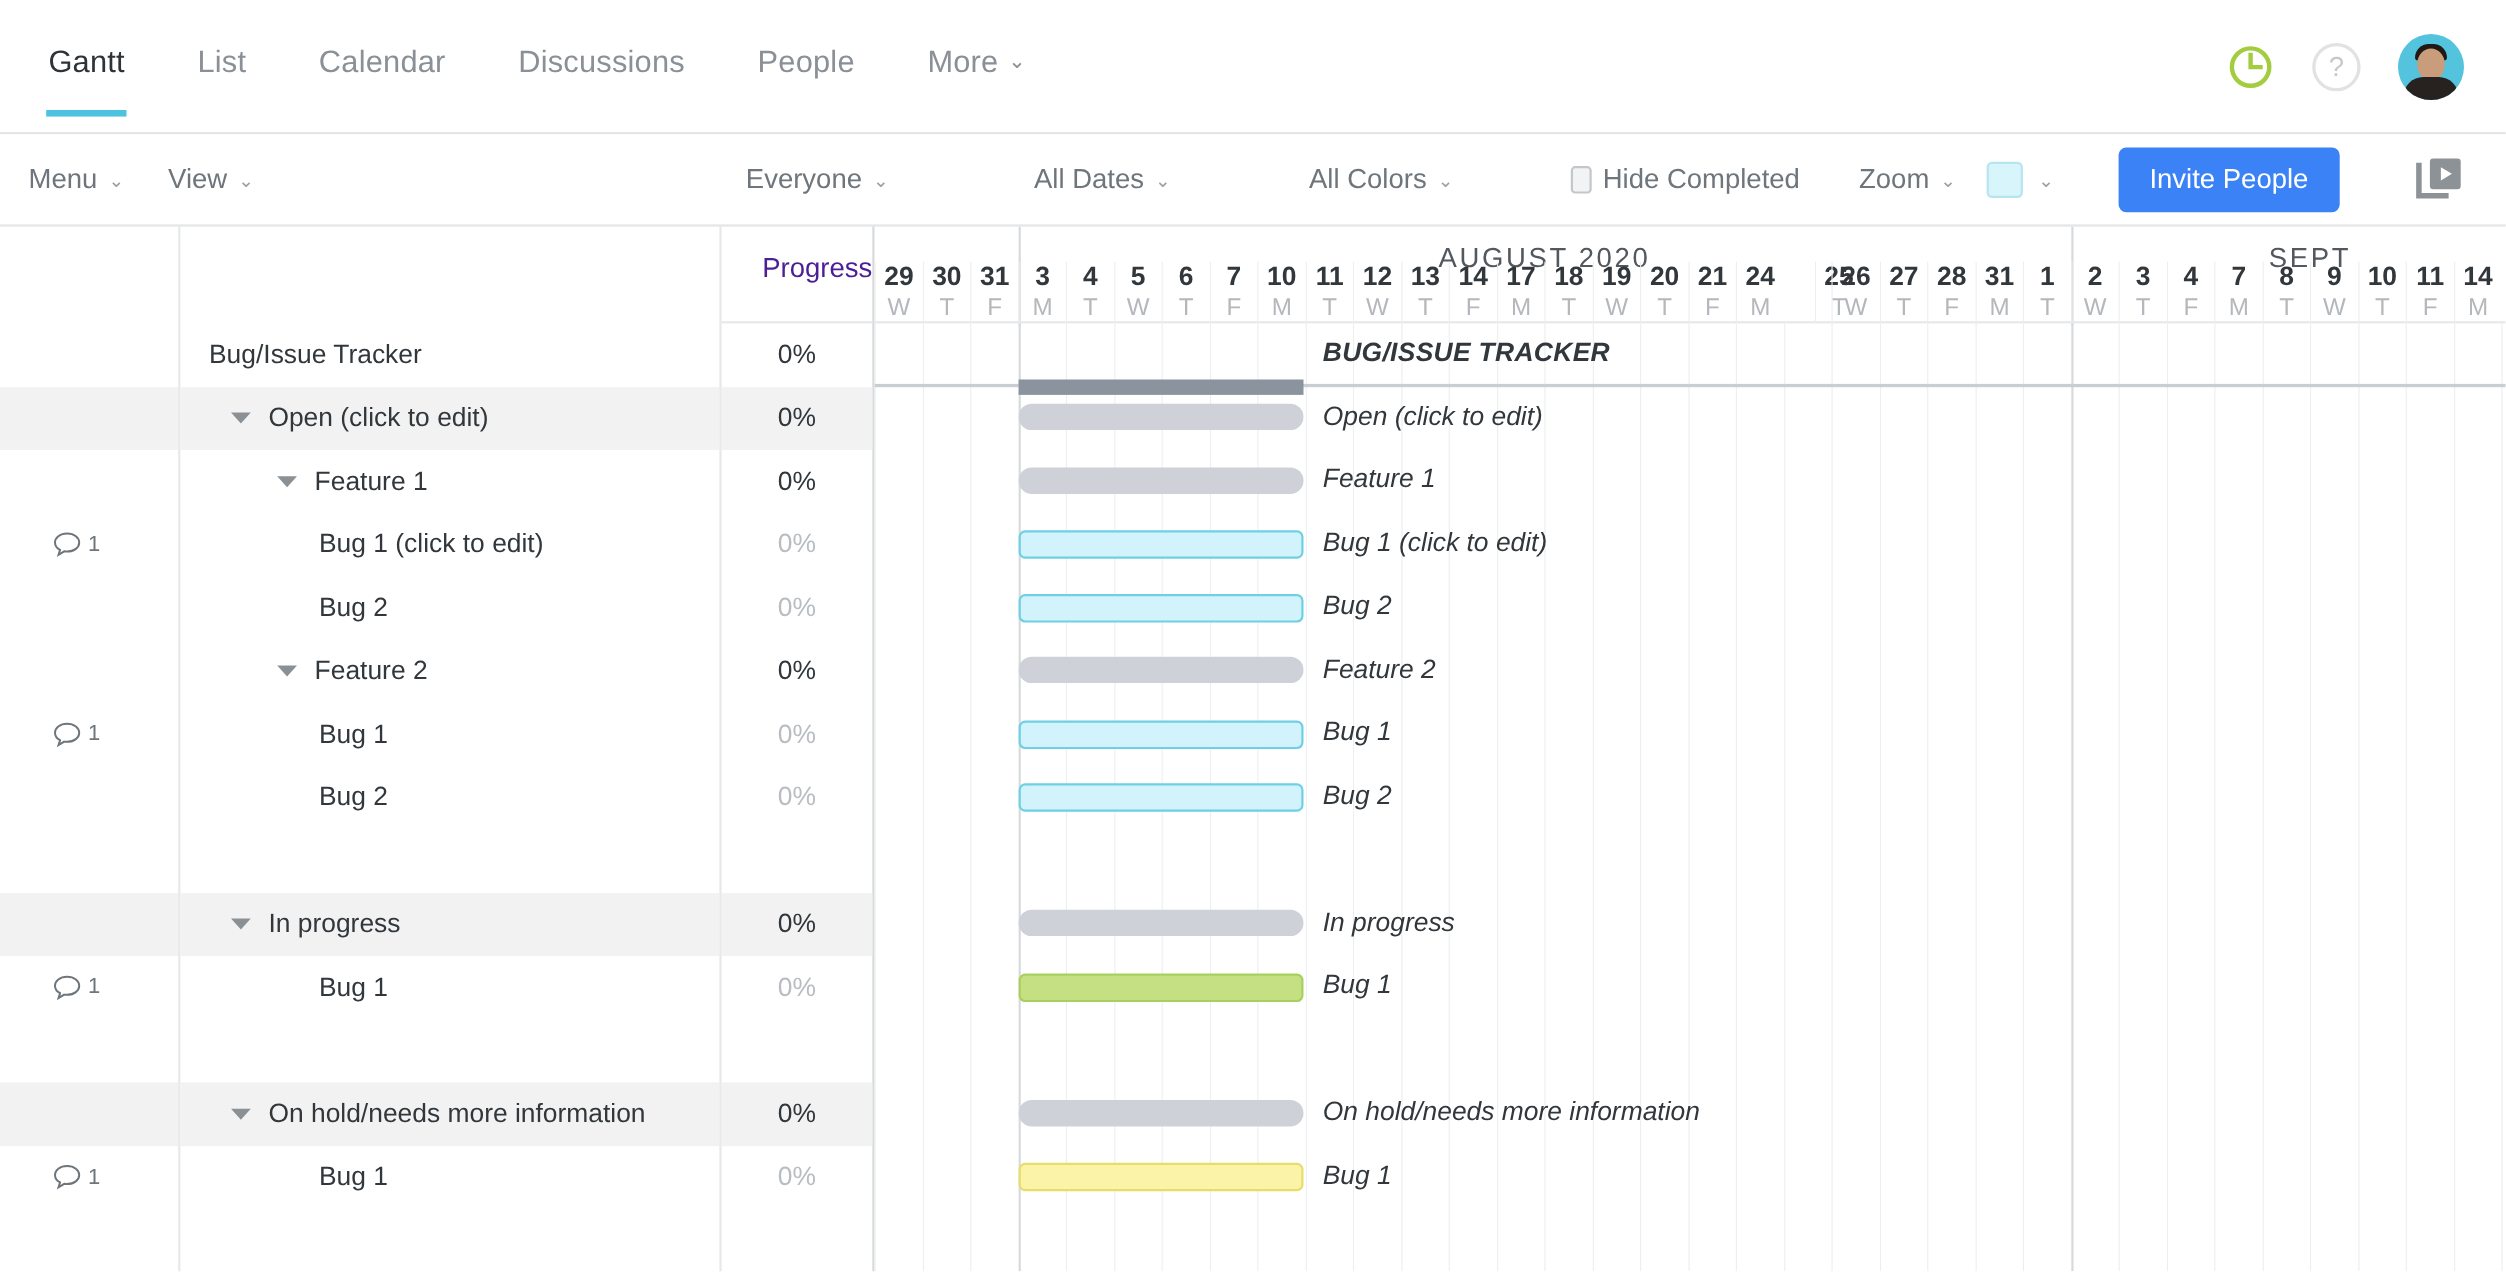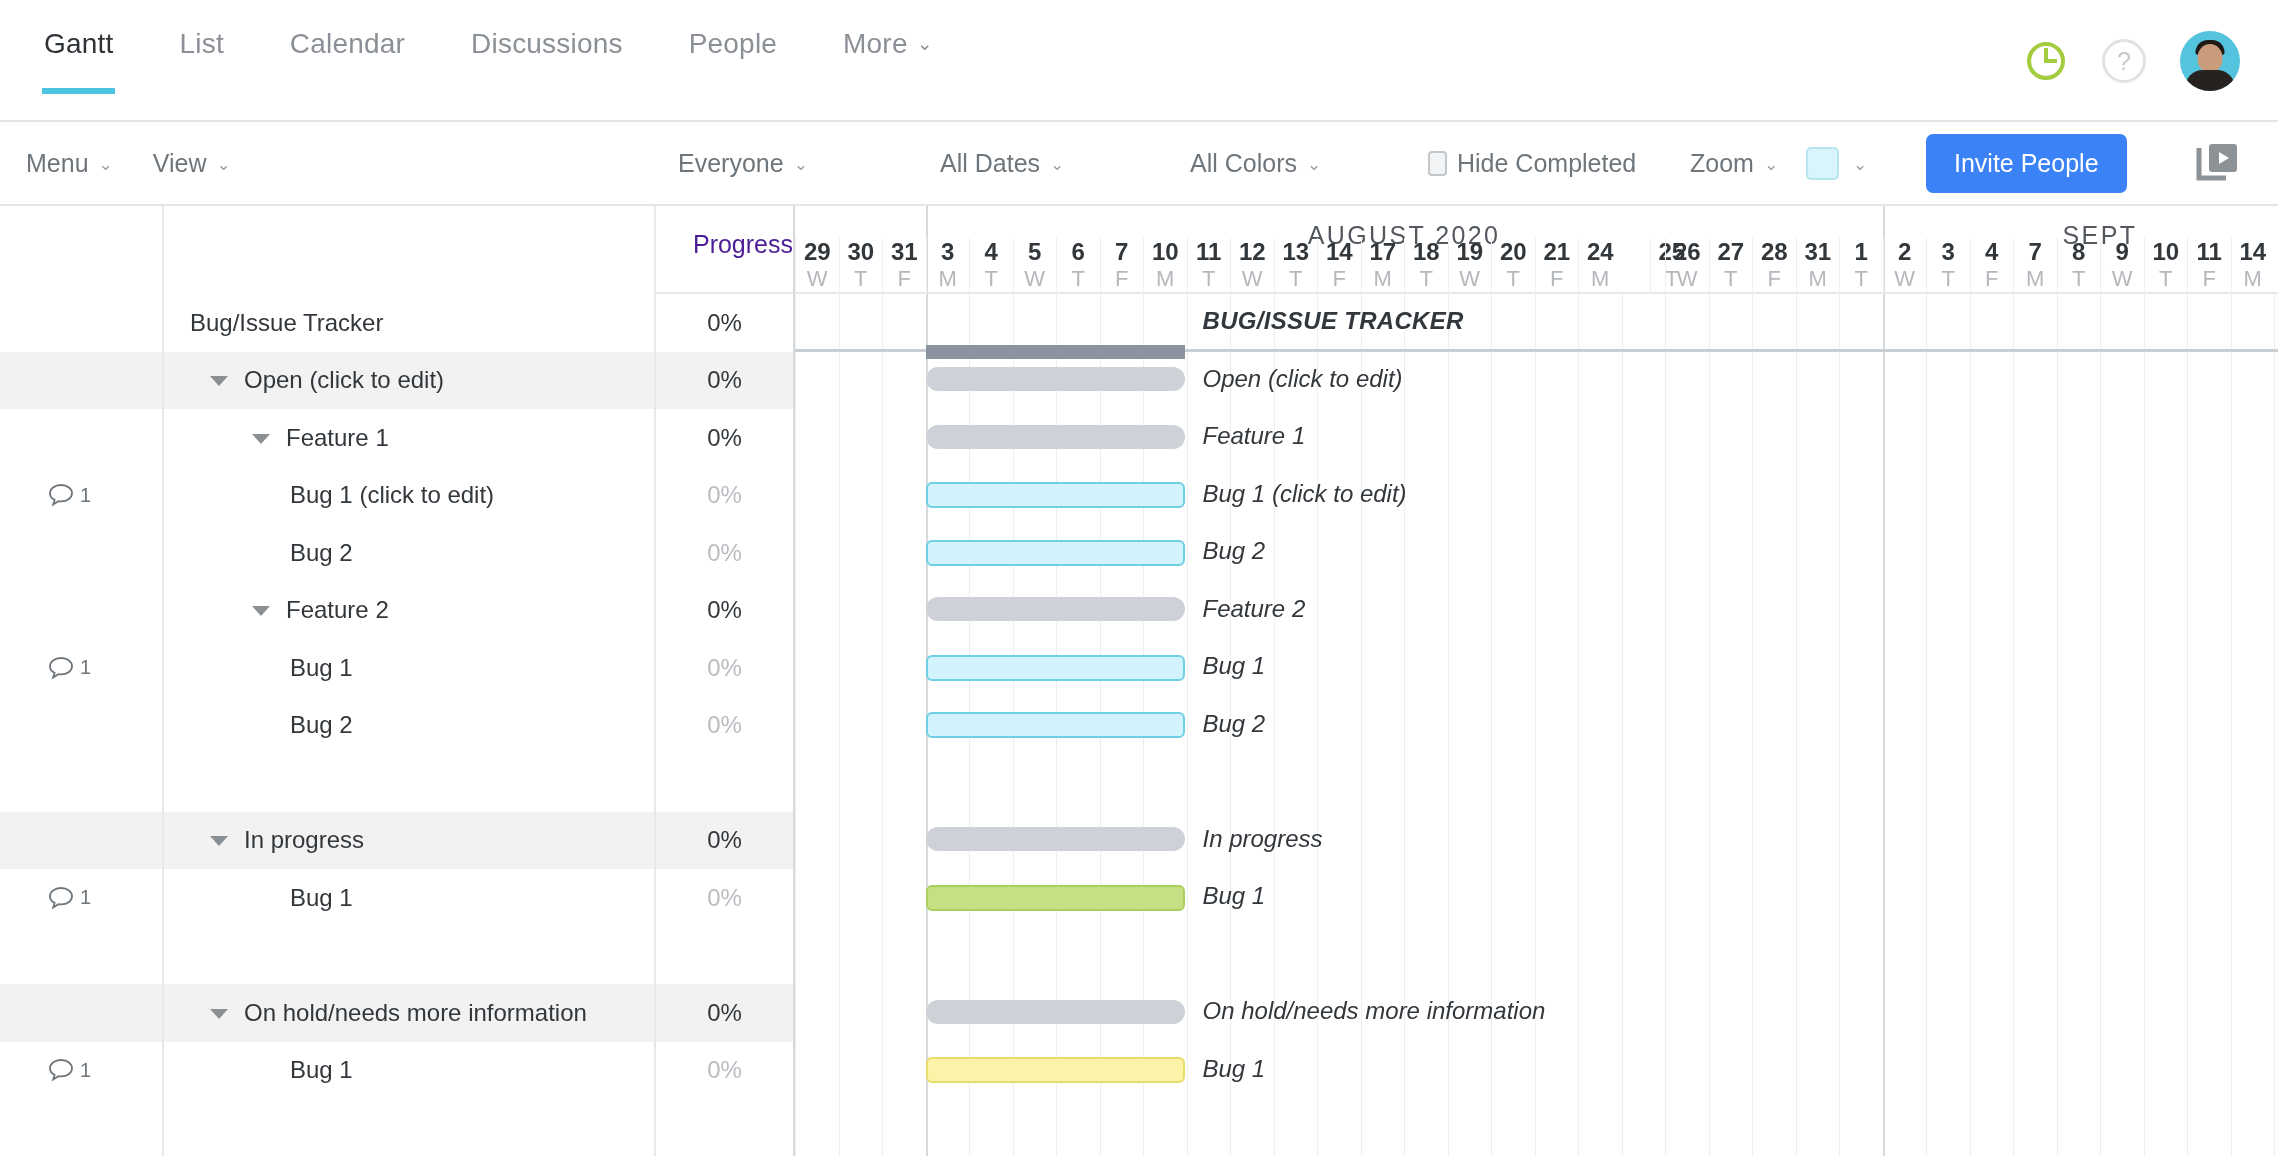--- a/index.html
+++ b/index.html
@@ -11,21 +11,21 @@
   }
 
   
   .topnav {
     height: 122px;
     border-bottom: 2px solid #e3e5e7;
     display: flex;
     align-items: flex-start;
     position: relative;
   }
-  .nav-tabs { display: flex; align-items: flex-end; height: 92px; padding-left: 44px; }
+  .nav-tabs { display: flex; align-items: flex-end; height: 92px; padding-left: 44px; margin-top: 12px; }
   .nav-tab {
     position: relative;
     font-size: 28px;
     color: #8a9096;
     padding: 0 0 32px 0;
     margin-right: 66px;
     cursor: pointer;
     white-space: nowrap;
     letter-spacing: .2px;
   }

